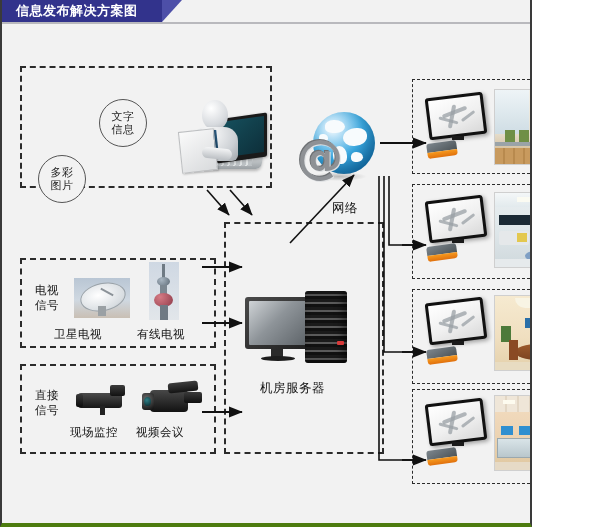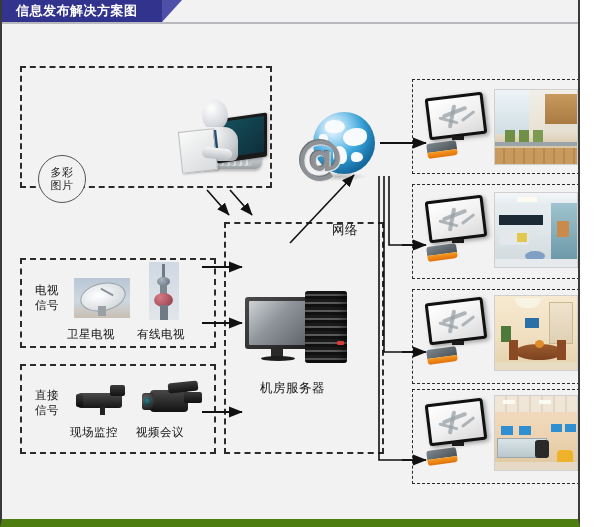--- a/index.html
+++ b/index.html
@@ -2,26 +2,26 @@
 <html><head>
 <meta charset="utf-8">
 <style>
   html, body {
     margin: 0; padding: 0;
     background: #ffffff;
     font-family: "Liberation Sans", "DejaVu Sans", sans-serif;
   }
   #page {
     position: relative;
-    width: 580px; height: 527px;
+    width: 532px; height: 527px;
     background: #f2f2f2;
     overflow: hidden;
     border-left: 2px solid #3a3a3a;
     border-right: 2px solid #3a3a3a;
-    border-bottom: 8px solid #4d7c0f;
+    border-bottom: 4px solid #4d7c0f;
     box-sizing: border-box;
   }
 
   
   #banner {
     position: absolute; left: 0; top: 0;
     width: 160px; height: 22px;
     background: #32338c;
     z-index: 30;
   }
@@ -213,20 +213,24 @@
 <div id="page">
 
   <div id="banner">
     <div id="banner-text">信息发布解决方案图</div>
   </div>
   <div id="banner-tail"></div>
   <div id="banner-underline"></div>
 
   <div class="dbox" style="left:18px; top:66px; width:252px; height:122px;"></div>
 
+  <div class="circ" style="left:97px; top:99px;">
+    <span>文字</span>
+    <span>信息</span>
+  </div>
   <div class="circ" style="left:36px; top:155px;">
     <span>多彩</span>
     <span>图片</span>
   </div>
 
   <div class="person-wrap" style="left:170px; top:100px; width:95px; height:85px;">
 
     <div style="position:absolute; left:14px; top:56px; width:76px; height:13px;
                 background:linear-gradient(180deg,#d5d8da,#9aa0a4); border-radius:2px 2px 5px 5px;
                 transform:skewX(-10deg); box-shadow:0 2px 3px rgba(0,0,0,.25);"></div>
@@ -267,21 +271,21 @@
     <div>信号</div>
   </div>
 
   <div class="photo" style="left:72px; top:278px; width:56px; height:40px; background:linear-gradient(180deg,#b9c6d4 0%,#cfd8e1 55%,#c9bfb4 100%);">
     <div style="position:absolute; left:6px; top:5px; width:44px; height:26px;
                 background:radial-gradient(ellipse at 40% 40%,#ffffff,#d8dde1 70%,#9ea6ac 100%);
                 border-radius:50%; transform:rotate(-12deg); border:1px solid #9aa2a8;"></div>
     <div style="position:absolute; left:26px; top:13px; width:14px; height:2px; background:#8b9298; transform:rotate(28deg);"></div>
     <div style="position:absolute; left:24px; top:28px; width:8px; height:10px; background:#9aa0a4;"></div>
   </div>
-  <div class="cnlabel" style="left:65px; top:327px;text-align:right;">卫星电视</div>
+  <div class="cnlabel" style="left:52px; top:327px;text-align:right;">卫星电视</div>
 
   <div class="photo" style="left:147px; top:262px; width:30px; height:58px; background:linear-gradient(180deg,#cfd8e3,#e2e6ea);">
     <div style="position:absolute; left:13px; top:2px; width:3px; height:16px; background:#6f7a84;"></div>
     <div style="position:absolute; left:8px; top:15px; width:13px; height:9px; border-radius:50%;
                 background:radial-gradient(circle at 35% 30%,#a9b6c2,#5d6a76);"></div>
     <div style="position:absolute; left:11px; top:23px; width:7px; height:10px; background:#7c8791;"></div>
     <div style="position:absolute; left:5px; top:31px; width:19px; height:14px; border-radius:50%;
                 background:radial-gradient(circle at 32% 28%,#d67a84,#8d3a49);"></div>
     <div style="position:absolute; left:11px; top:43px; width:8px; height:15px; background:#6f7a84;"></div>
   </div>
@@ -340,21 +344,21 @@
     <div class="globe" style="left:16px; top:2px;">
       <div class="land" style="left:12px; top:8px; width:20px; height:13px;"></div>
       <div class="land" style="left:30px; top:16px; width:24px; height:18px; border-radius:60% 40% 55% 45%;"></div>
       <div class="land" style="left:20px; top:34px; width:14px; height:18px; border-radius:50% 60% 40% 50%;"></div>
       <div class="land" style="left:38px; top:40px; width:12px; height:10px;"></div>
       <div class="land" style="left:6px; top:22px; width:9px; height:8px;"></div>
     </div>
     <div class="globe-shadow" style="left:14px; top:62px;"></div>
     <div class="at-sym" style="left:0px; top:24px;">@</div>
   </div>
-  <div class="cnlabel" style="left:330px; top:224px; font-size:12.5px;font-family:Liberation Mono, monospace;">网络</div>
+  <div class="cnlabel" style="left:330px; top:201px; font-size:12.5px;">网络</div>
 
   <div class="dbox thin" style="left:410px; top:79px; width:178px; height:95px;"></div>
   <div class="tv" style="left:425px; top:95px; width:58px; height:42px;">
     <div class="tv-frame">
       <div class="tv-screen">
         <div class="splash" style="left:12px; top:12px; width:26px; height:4px; border-radius:3px; transform:rotate(-14deg);"></div>
         <div class="splash" style="left:20px; top:6px; width:4px; height:24px; border-radius:3px; transform:rotate(18deg);"></div>
         <div class="splash" style="left:8px; top:20px; width:20px; height:3px; border-radius:3px; transform:rotate(22deg);"></div>
         <div class="splash" style="left:30px; top:18px; width:16px; height:3px; border-radius:3px; transform:rotate(-30deg);"></div>
       </div>

